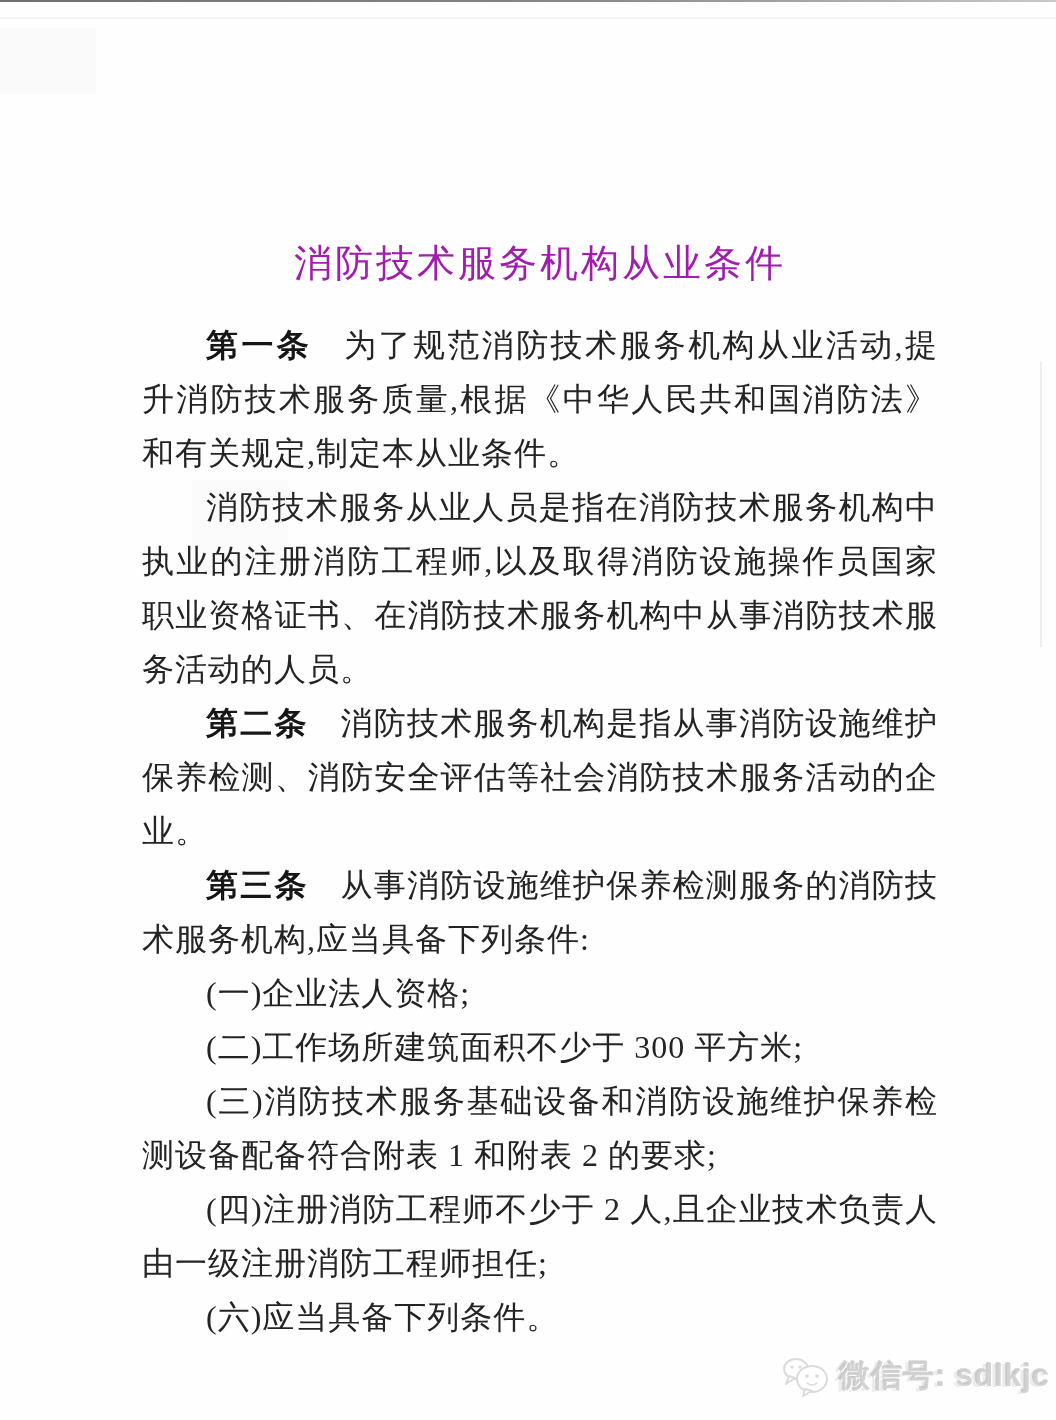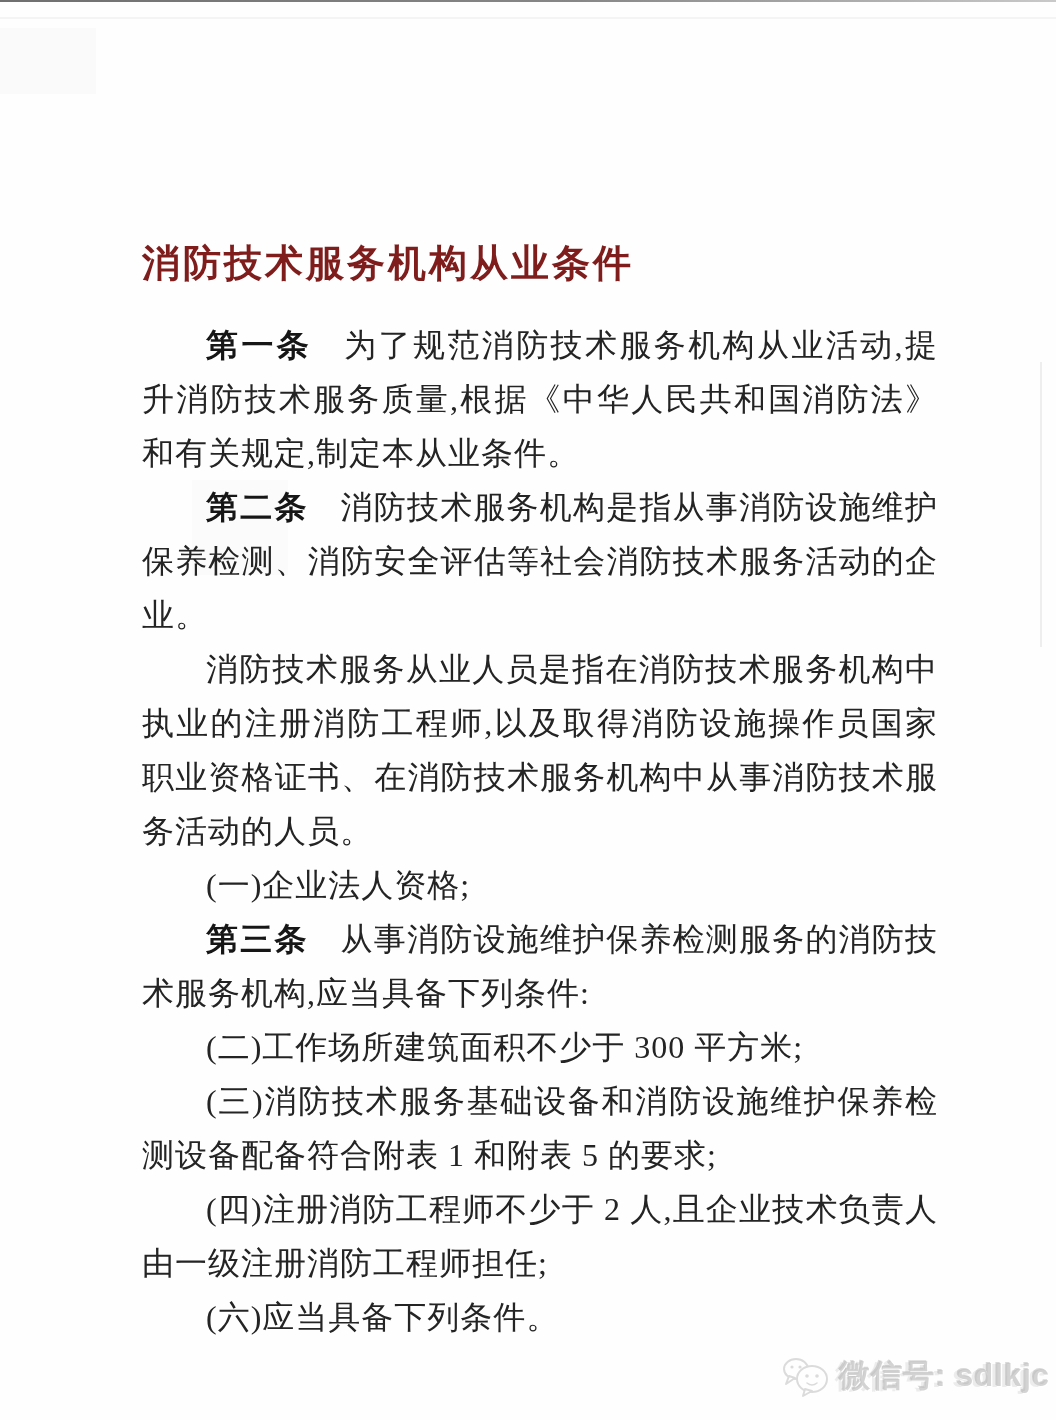--- a/index.html
+++ b/index.html
@@ -51,24 +51,24 @@
   .content {
     position: absolute;
     left: 142px;
     top: 238px;
     width: 796px;
   }
   .doc-title {
     margin: 0 0 30px 0;
     font-size: 38px;
     line-height: 50px;
-    font-weight: bold;
-    text-align: left;
+    font-weight: normal;
+    text-align: center;
     letter-spacing: 3px;
-    color: #7f1d1d;
+    color: #a21caf;
   }
   .para {
     margin: 0;
     font-size: 32px;
     line-height: 54px;
     letter-spacing: 1px;
     text-align: justify;
     text-indent: 2em;
     color: #242424;
   }
@@ -118,41 +118,41 @@
   <div class="content">
     <h1 class="doc-title">消防技术服务机构从业条件</h1>
 
     <div>
 
         <p class="para">
           <span class="lead">第一条</span><span>为了规范消防技术服务机构从业活动,提升消防技术服务质量,根据《中华人民共和国消防法》和有关规定,制定本从业条件。</span>
         </p>
 
         <p class="para">
+          <span>消防技术服务从业人员是指在消防技术服务机构中执业的注册消防工程师,以及取得消防设施操作员国家职业资格证书、在消防技术服务机构中从事消防技术服务活动的人员。</span>
+        </p>
+
+        <p class="para">
           <span class="lead">第二条</span><span>消防技术服务机构是指从事消防设施维护保养检测、消防安全评估等社会消防技术服务活动的企业。</span>
         </p>
 
         <p class="para">
-          <span>消防技术服务从业人员是指在消防技术服务机构中执业的注册消防工程师,以及取得消防设施操作员国家职业资格证书、在消防技术服务机构中从事消防技术服务活动的人员。</span>
+          <span class="lead">第三条</span><span>从事消防设施维护保养检测服务的消防技术服务机构,应当具备下列条件:</span>
         </p>
 
         <p class="para">
           <span>(一)企业法人资格;</span>
         </p>
 
         <p class="para">
-          <span class="lead">第三条</span><span>从事消防设施维护保养检测服务的消防技术服务机构,应当具备下列条件:</span>
-        </p>
-
-        <p class="para">
           <span>(二)工作场所建筑面积不少于 300 平方米;</span>
         </p>
 
         <p class="para">
-          <span>(三)消防技术服务基础设备和消防设施维护保养检测设备配备符合附表 1 和附表 5 的要求;</span>
+          <span>(三)消防技术服务基础设备和消防设施维护保养检测设备配备符合附表 1 和附表 2 的要求;</span>
         </p>
 
         <p class="para">
           <span>(四)注册消防工程师不少于 2 人,且企业技术负责人由一级注册消防工程师担任;</span>
         </p>
 
 
         <p class="para">
           <span>(六)应当具备下列条件。</span>
         </p>

